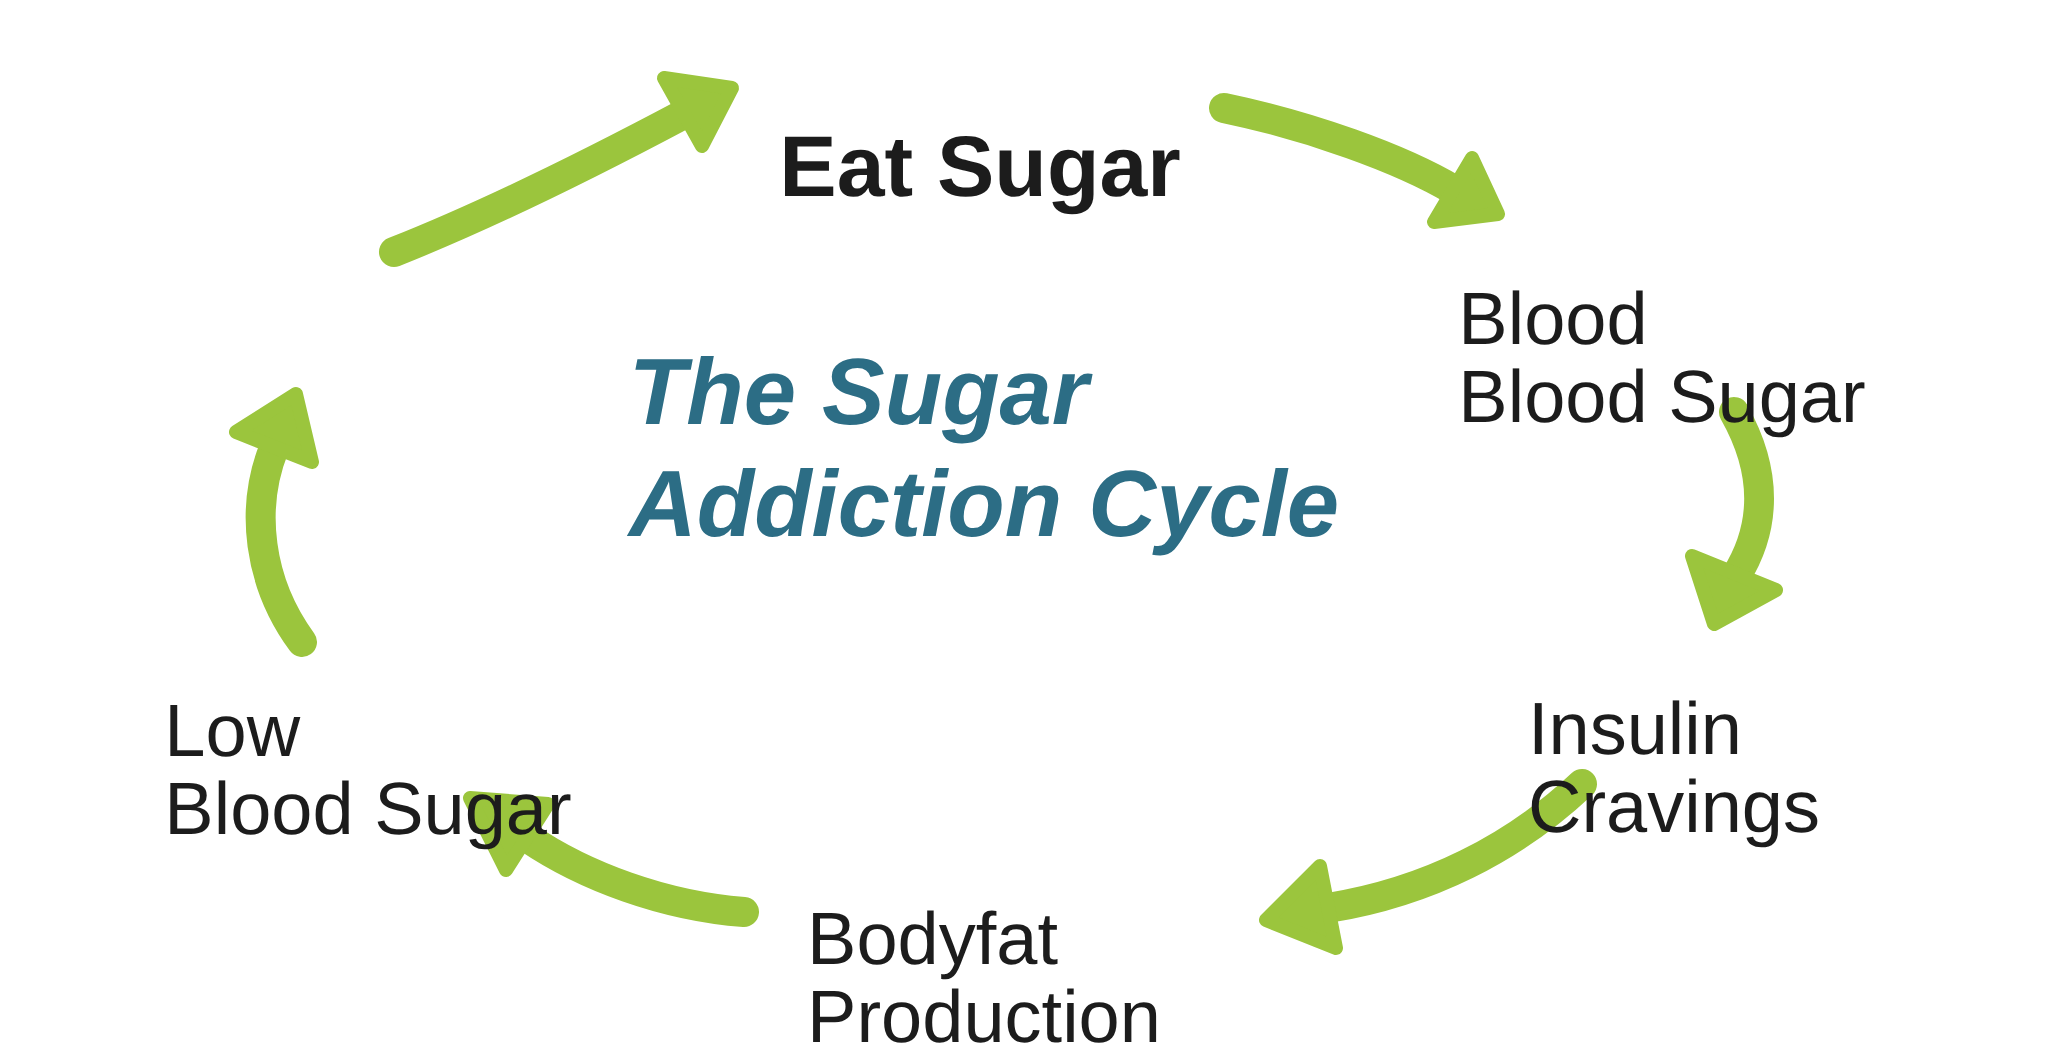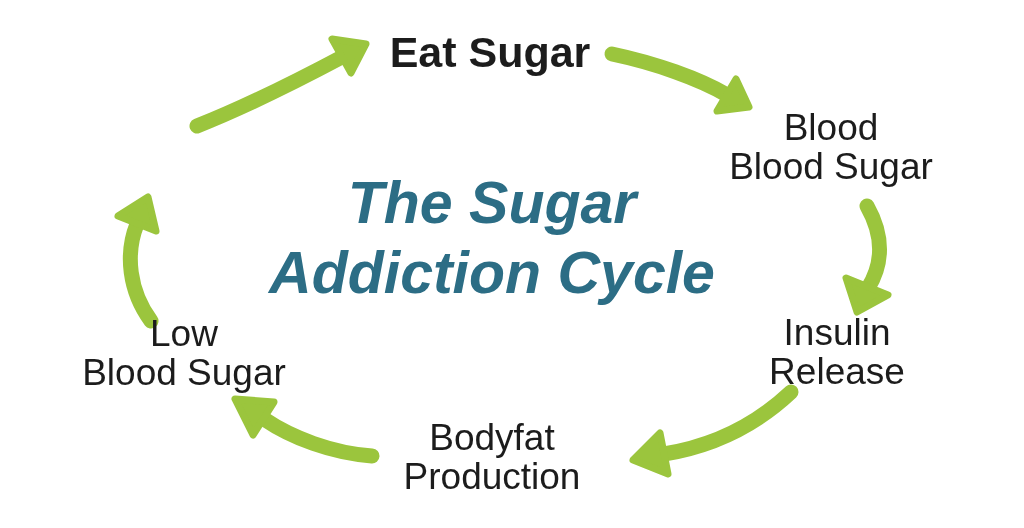--- a/index.html
+++ b/index.html
@@ -33,38 +33,39 @@
   }
   .arrow-head {
     fill: var(--arrow-color);
     stroke: var(--arrow-color);
     stroke-width: 7;
     stroke-linejoin: round;
   }
   .node {
     position: absolute;
     transform: translateX(-50%);
-    text-align: center;
+    text-align: left;
     color: var(--text-color);
     font-size: 37px;
     line-height: 1.06;
     white-space: nowrap;
+    margin-top: 32px;
   }
   .node span { display: block; }
   .node-eat-sugar {
     font-size: 43px;
     font-weight: 700;
     line-height: 1.1;
   }
   .diagram-title {
     position: absolute;
     transform: translateX(-50%);
-    text-align: center;
+    text-align: left;
     color: var(--title-color);
-    font-size: 59px;
+    font-size: 47px;
     font-weight: 700;
     font-style: italic;
     line-height: 1.19;
     white-space: nowrap;
   }
   .diagram-title span { display: block; }
   
   .node-eat-sugar        { left: 490px; top: 29px;  }
   .node-high-blood-sugar { left: 831px; top: 108px; }
   .node-insulin-release  { left: 837px; top: 313px; }
@@ -120,21 +121,21 @@
     <span>Eat Sugar</span>
   </div>
 
   <div class="node node-high-blood-sugar">
     <span>Blood</span>
     <span>Blood Sugar</span>
   </div>
 
   <div class="node node-insulin-release">
     <span>Insulin</span>
-    <span>Release</span>
+    <span>Cravings</span>
   </div>
 
   <div class="node node-bodyfat-production">
     <span>Bodyfat</span>
     <span>Production</span>
   </div>
 
   <div class="node node-low-blood-sugar">
     <span>Low</span>
     <span>Blood Sugar</span>

